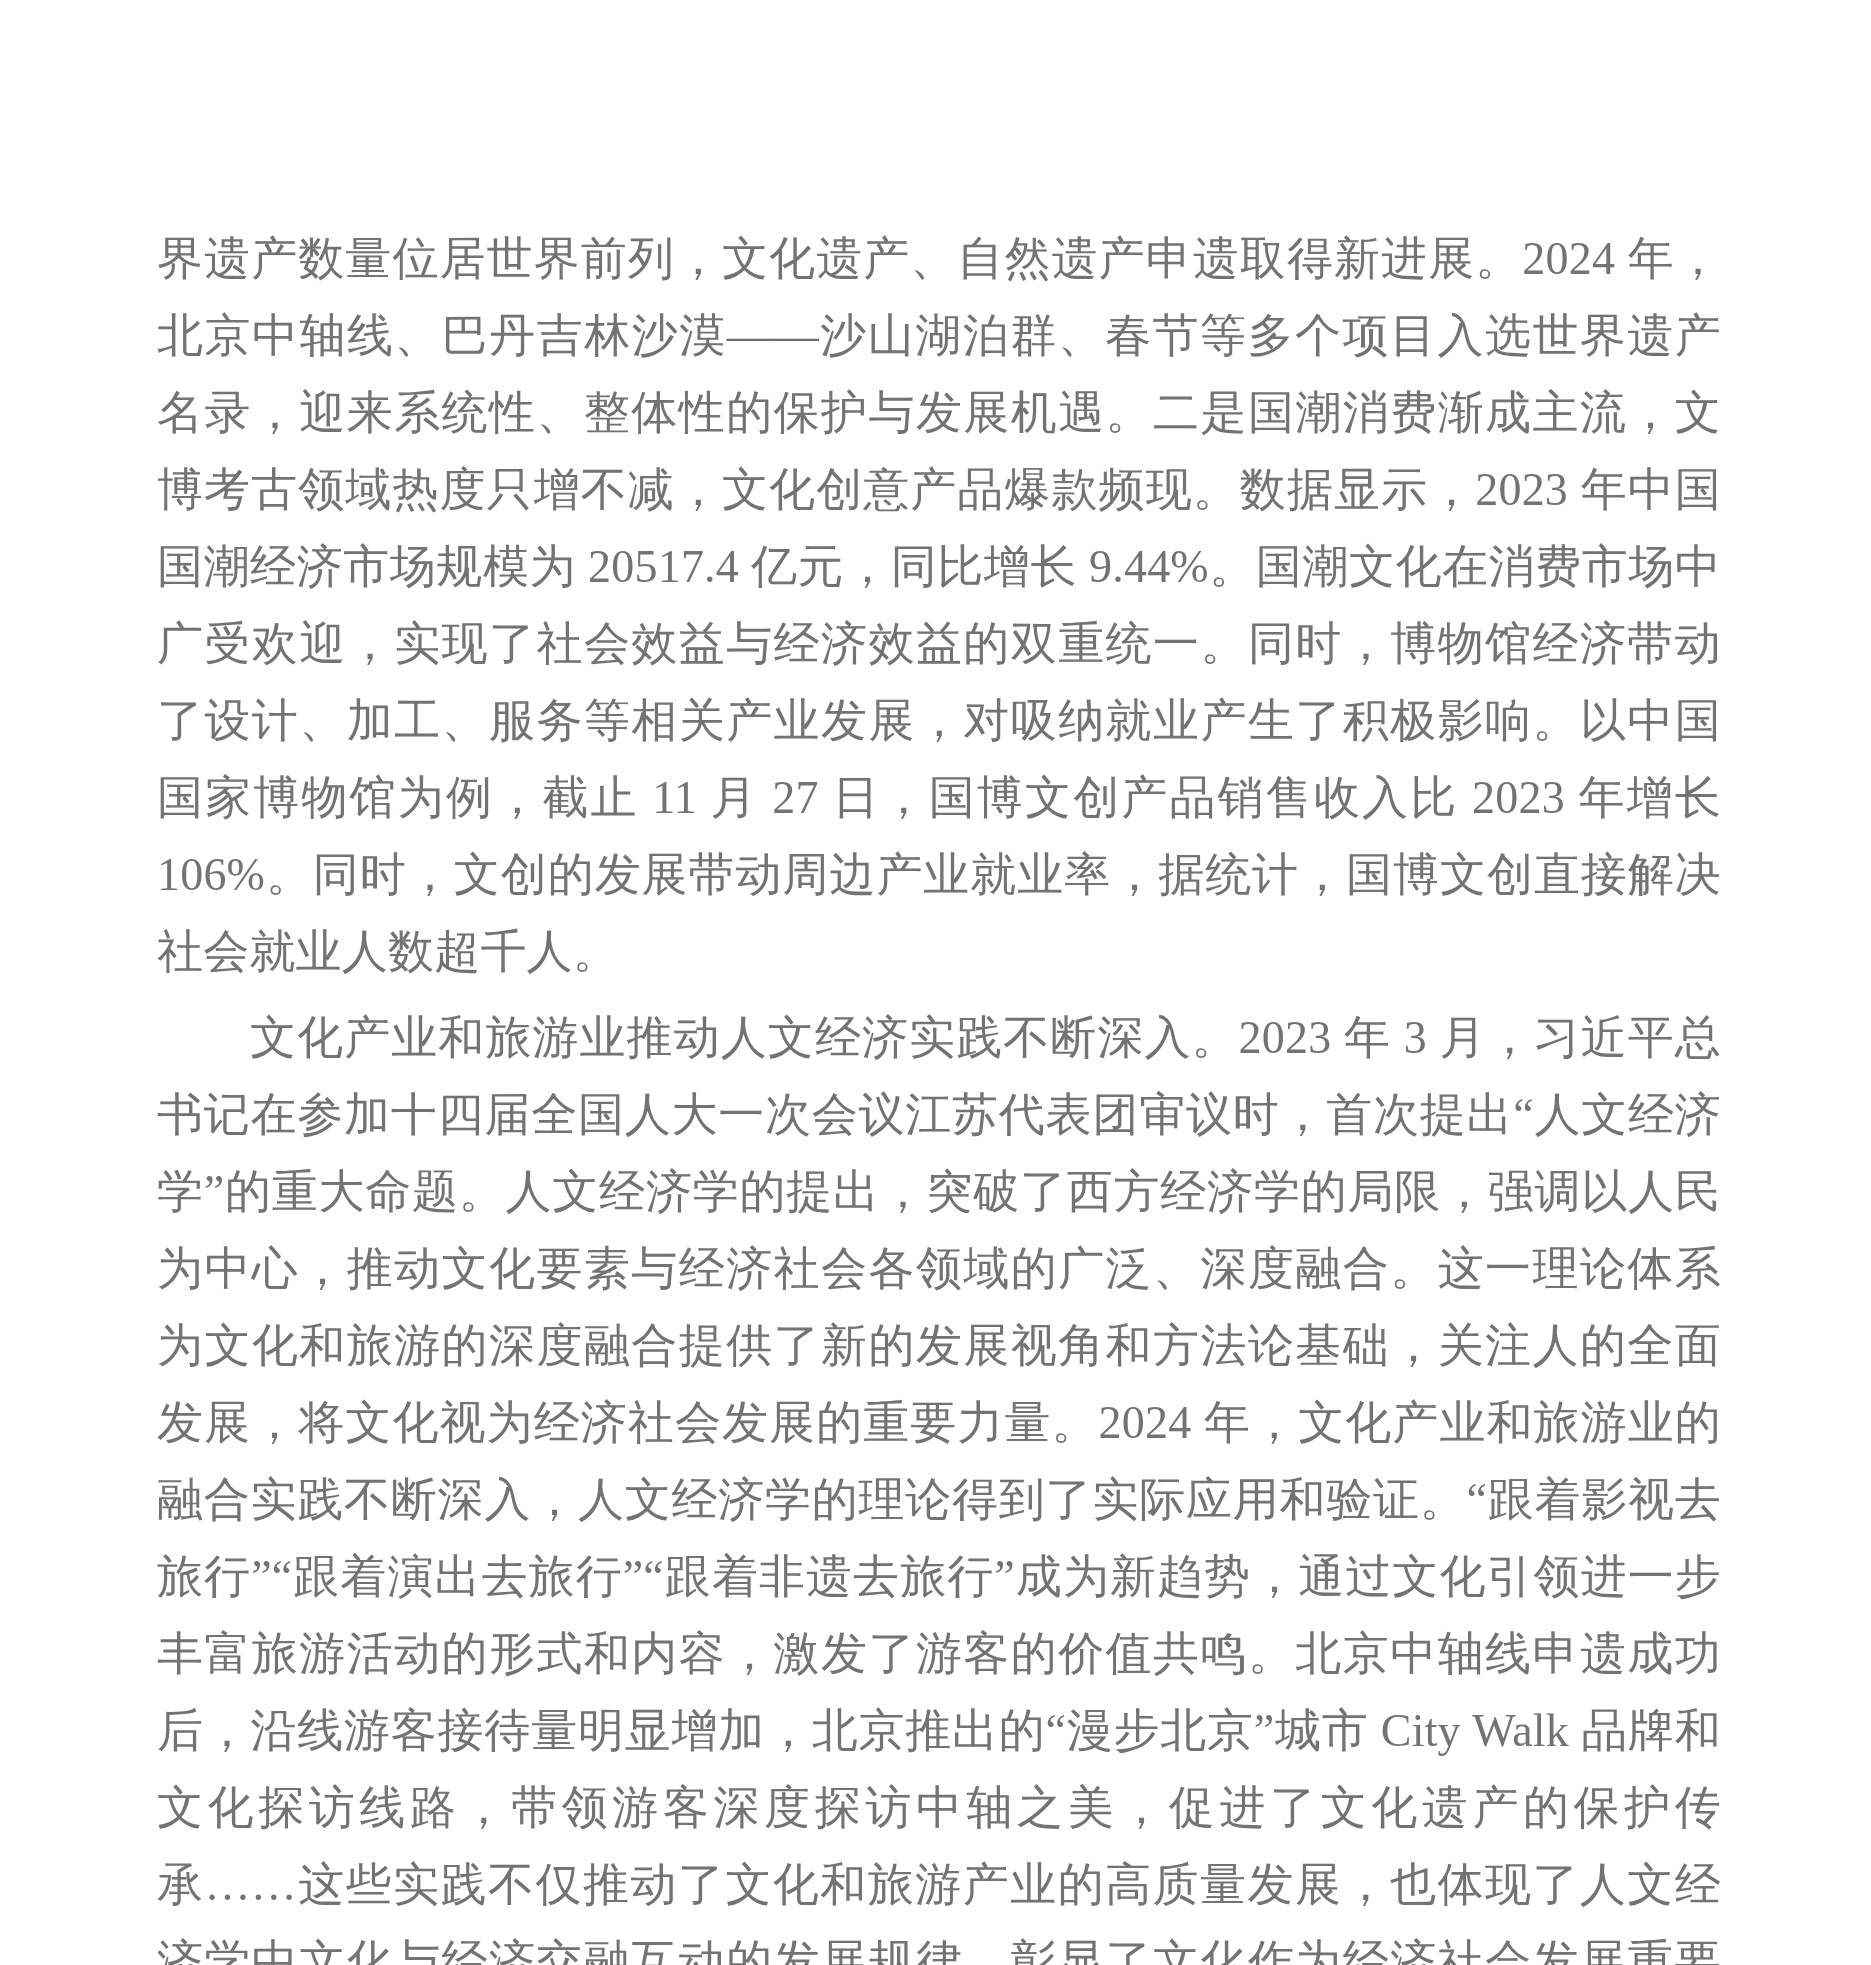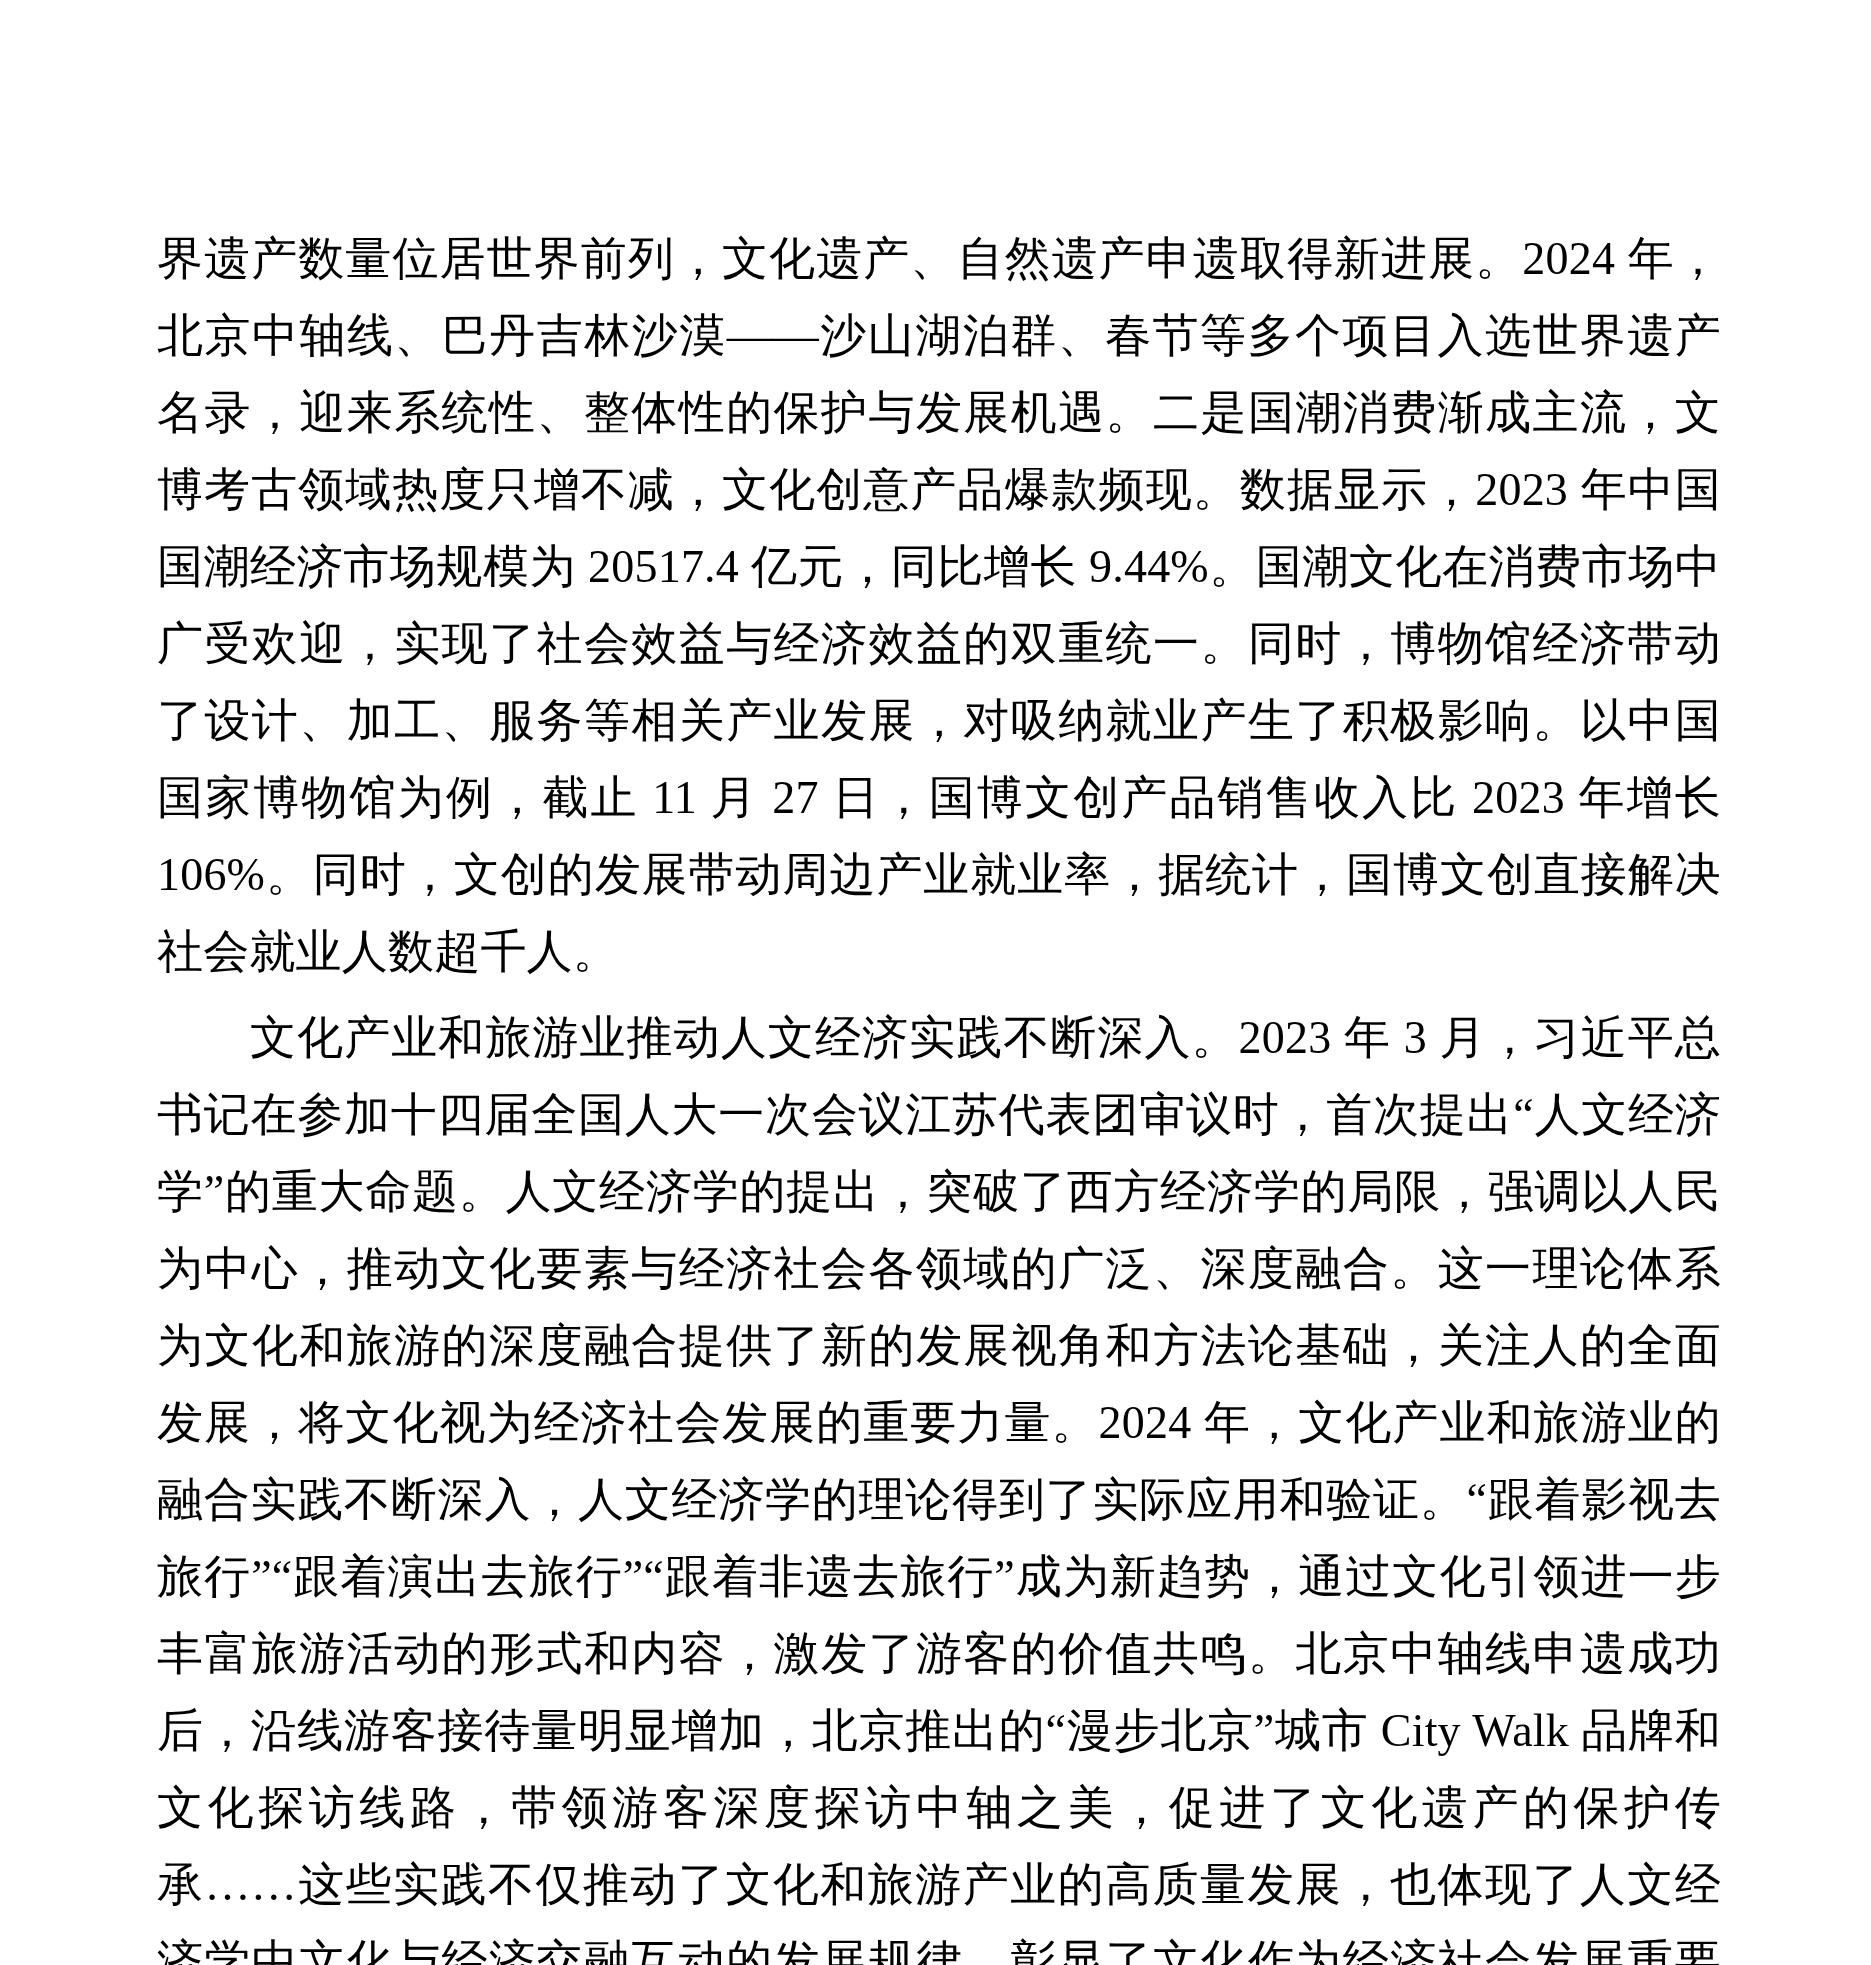--- a/index.html
+++ b/index.html
@@ -25,21 +25,21 @@
     top: 220px;
     width: 1564px;
   }
   .para {
     font-size: 46px;
     line-height: 77px;
     text-align: justify;
     text-justify: inter-character;
     letter-spacing: 0.2px;
     margin: 0 0 0 0;
-    color: #000000;
+    color: #737373;
   }
   .para + .para {
     margin-top: 8.6px;
   }
   .indent {
     text-indent: 93px;
   }
 </style>
 </head>
 <body>

